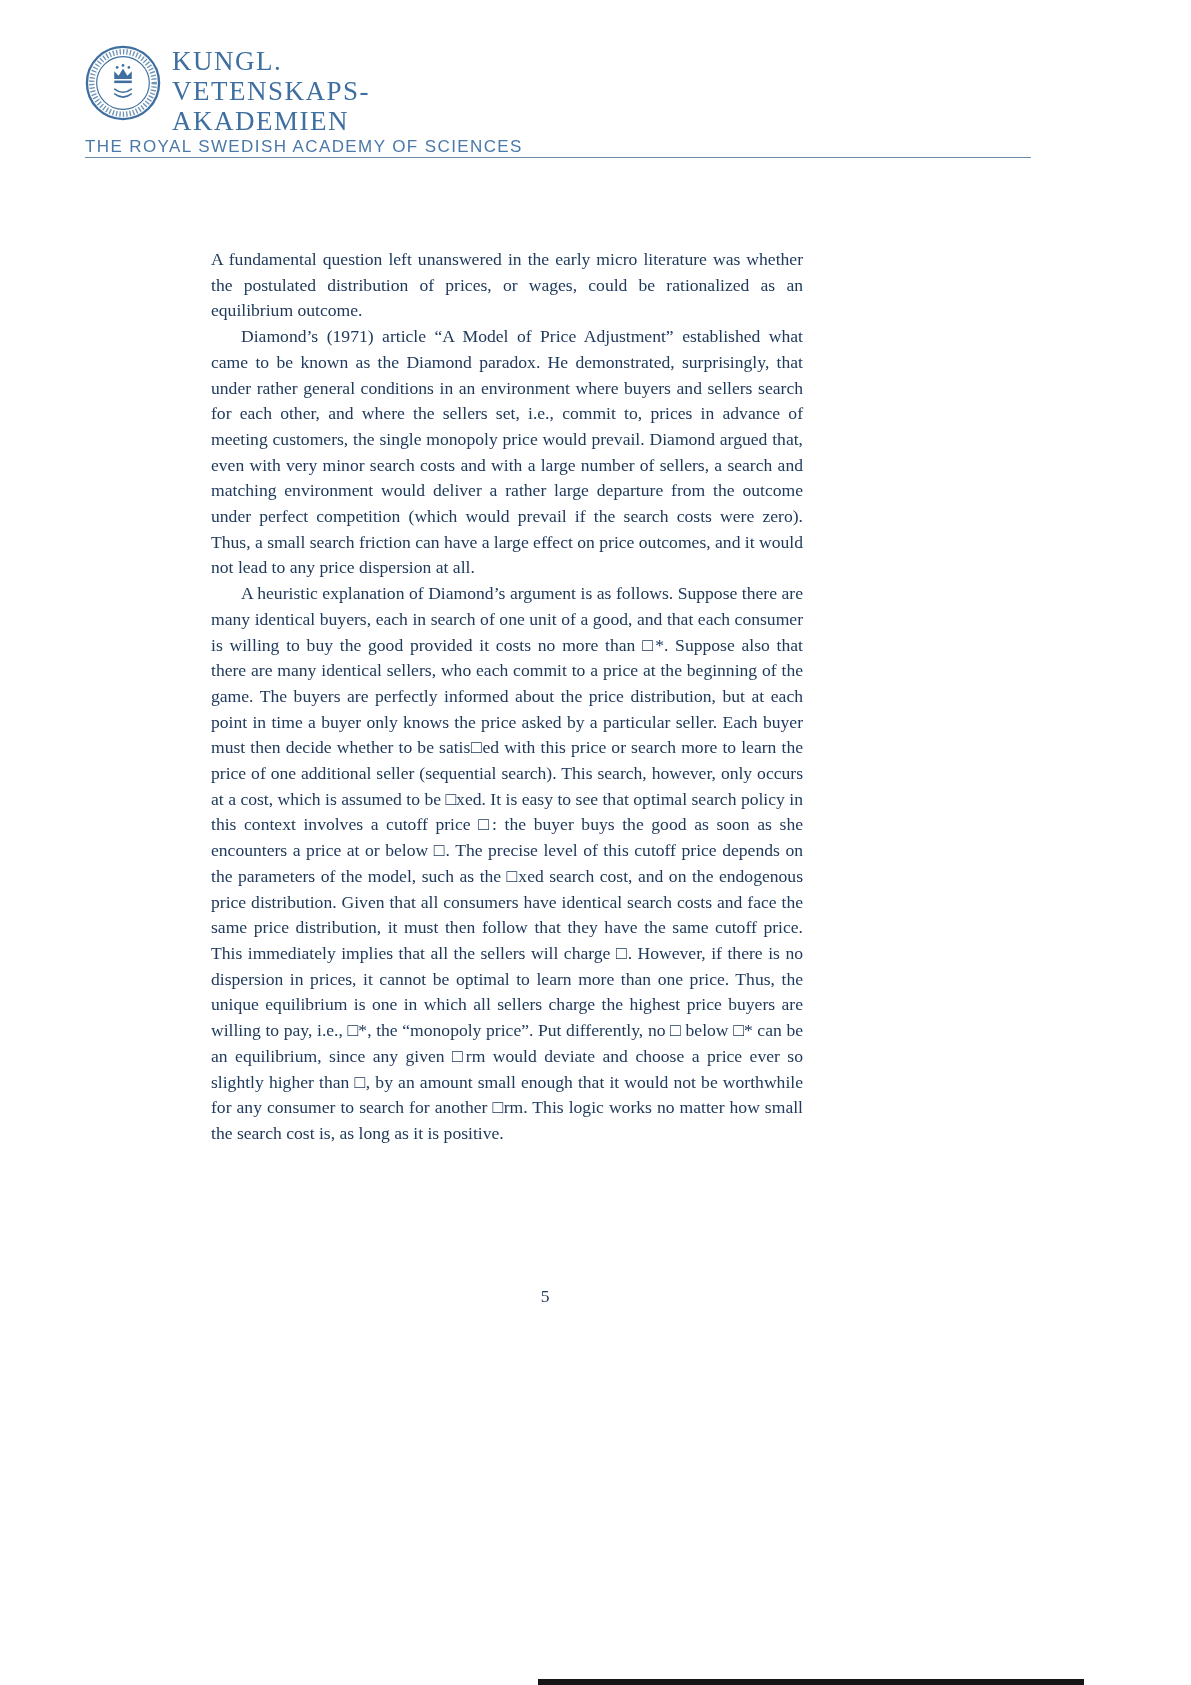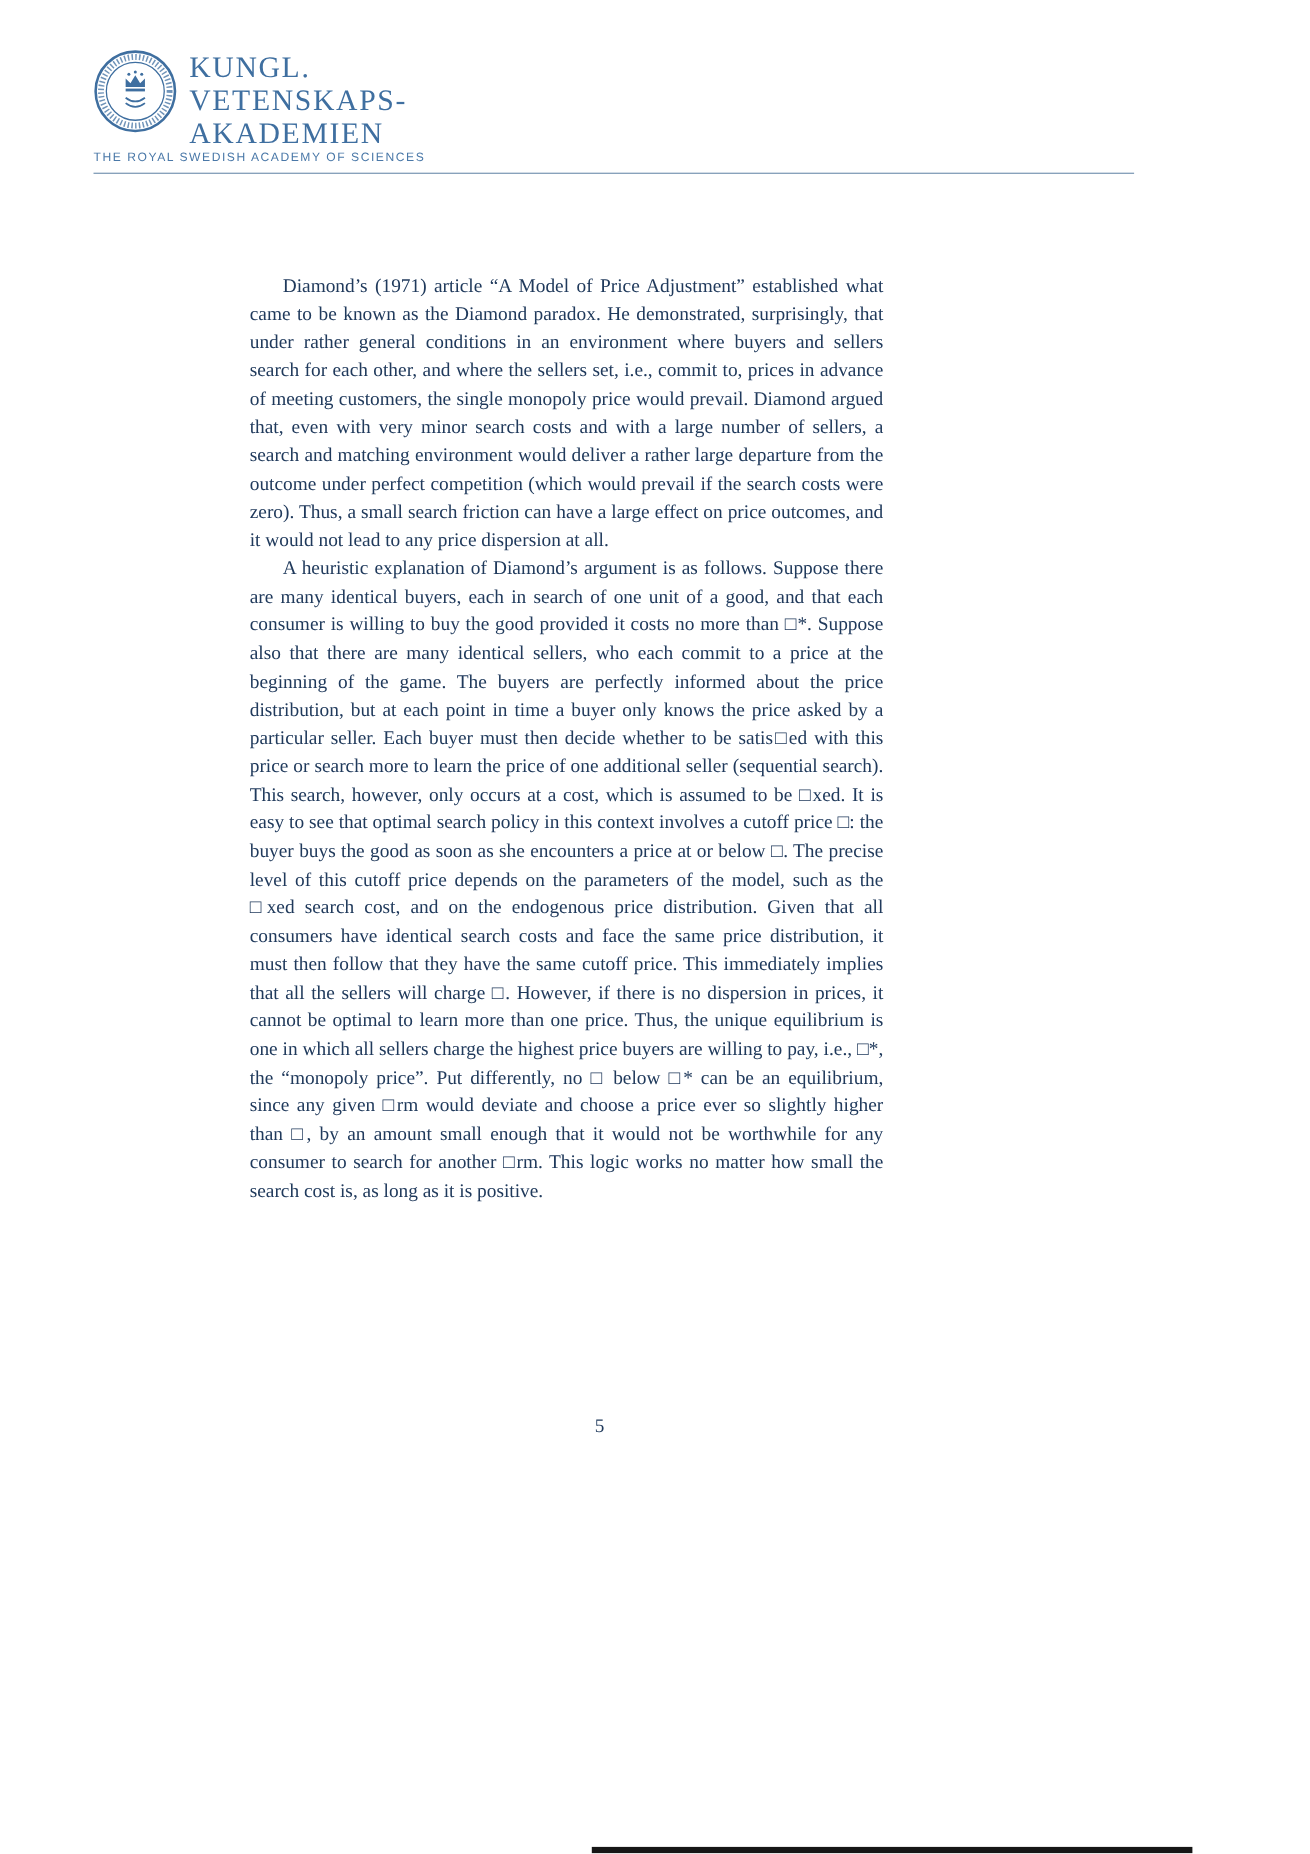--- a/index.html
+++ b/index.html
@@ -31,21 +31,21 @@
     letter-spacing: 1.5px;
     font-weight: 400;
   }
   .orgname div { white-space: nowrap; }
   .subtitle {
     position: absolute;
     left: 85px;
     top: 137px;
     color: #4a78a8;
     font-family: "Liberation Sans", sans-serif;
-    font-size: 11px;
+    font-size: 17px;
     letter-spacing: 1.4px;
     white-space: nowrap;
   }
   .header-rule {
     position: absolute;
     left: 85px;
     top: 157px;
     width: 946px;
     height: 1px;
     background: #6b8cab;
@@ -56,21 +56,21 @@
     position: absolute;
     left: 211px;
     top: 247px;
     width: 592px;
     color: #203a5c;
     font-size: 17.6px;
     line-height: 25.7px;
     text-align: justify;
   }
   .content p { margin: 0; padding: 0; }
-  .content p.indent { text-indent: 30px; margin-left: 16px; }
+  .content p.indent { text-indent: 30px; }
 
   .pageno {
     position: absolute;
     left: 0;
     top: 1286px;
     width: 1090px;
     text-align: center;
     color: #203a5c;
     font-size: 17.5px;
   }
@@ -106,20 +106,21 @@
     <div>KUNGL.</div>
     <div>VETENSKAPS-</div>
     <div>AKADEMIEN</div>
   </div>
 
   <div class="subtitle">THE ROYAL SWEDISH ACADEMY OF SCIENCES</div>
 
   <div class="header-rule"></div>
 
   <div class="content">
+    <p>A fundamental question left unanswered in the early micro literature was whether the postulated distribution of prices, or wages, could be rationalized as an equilibrium outcome.</p>
     <p class="indent">Diamond’s (1971) article “A Model of Price Adjustment” established what came to be known as the Diamond paradox. He demonstrated, surprisingly, that under rather general conditions in an environment where buyers and sellers search for each other, and where the sellers set, i.e., commit to, prices in advance of meeting customers, the single monopoly price would prevail. Diamond argued that, even with very minor search costs and with a large number of sellers, a search and matching environment would deliver a rather large departure from the outcome under perfect competition (which would prevail if the search costs were zero). Thus, a small search friction can have a large effect on price outcomes, and it would not lead to any price dispersion at all.</p>
     <p class="indent">A heuristic explanation of Diamond’s argument is as follows. Suppose there are many identical buyers, each in search of one unit of a good, and that each consumer is willing to buy the good provided it costs no more than □*. Suppose also that there are many identical sellers, who each commit to a price at the beginning of the game. The buyers are perfectly informed about the price distribution, but at each point in time a buyer only knows the price asked by a particular seller. Each buyer must then decide whether to be satis□ed with this price or search more to learn the price of one additional seller (sequential search). This search, however, only occurs at a cost, which is assumed to be □xed. It is easy to see that optimal search policy in this context involves a cutoff price □: the buyer buys the good as soon as she encounters a price at or below □. The precise level of this cutoff price depends on the parameters of the model, such as the □xed search cost, and on the endogenous price distribution. Given that all consumers have identical search costs and face the same price distribution, it must then follow that they have the same cutoff price. This immediately implies that all the sellers will charge □. However, if there is no dispersion in prices, it cannot be optimal to learn more than one price. Thus, the unique equilibrium is one in which all sellers charge the highest price buyers are willing to pay, i.e., □*, the “monopoly price”. Put differently, no □ below □* can be an equilibrium, since any given □rm would deviate and choose a price ever so slightly higher than □, by an amount small enough that it would not be worthwhile for any consumer to search for another □rm. This logic works no matter how small the search cost is, as long as it is positive.</p>
   </div>
 
   <div class="pageno">5</div>
 
   <div class="bottom-bar"></div>
 
 </div>
 

